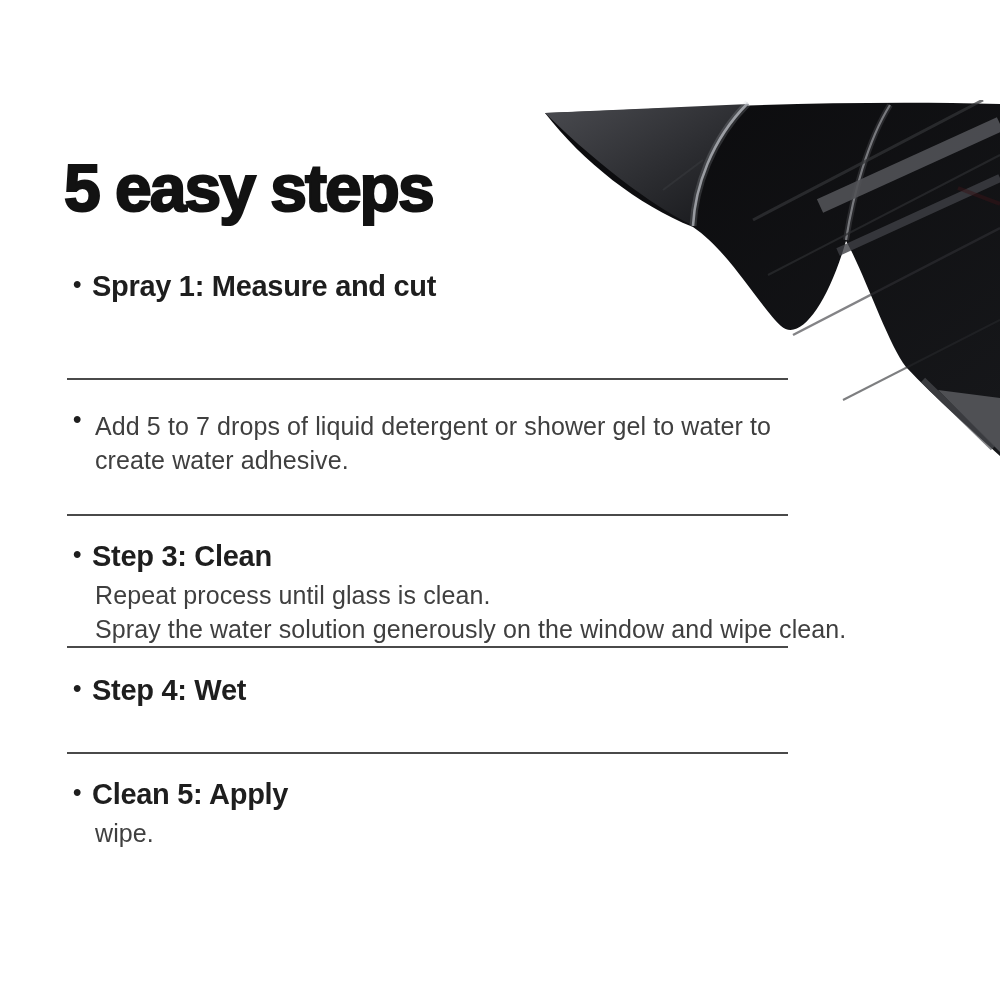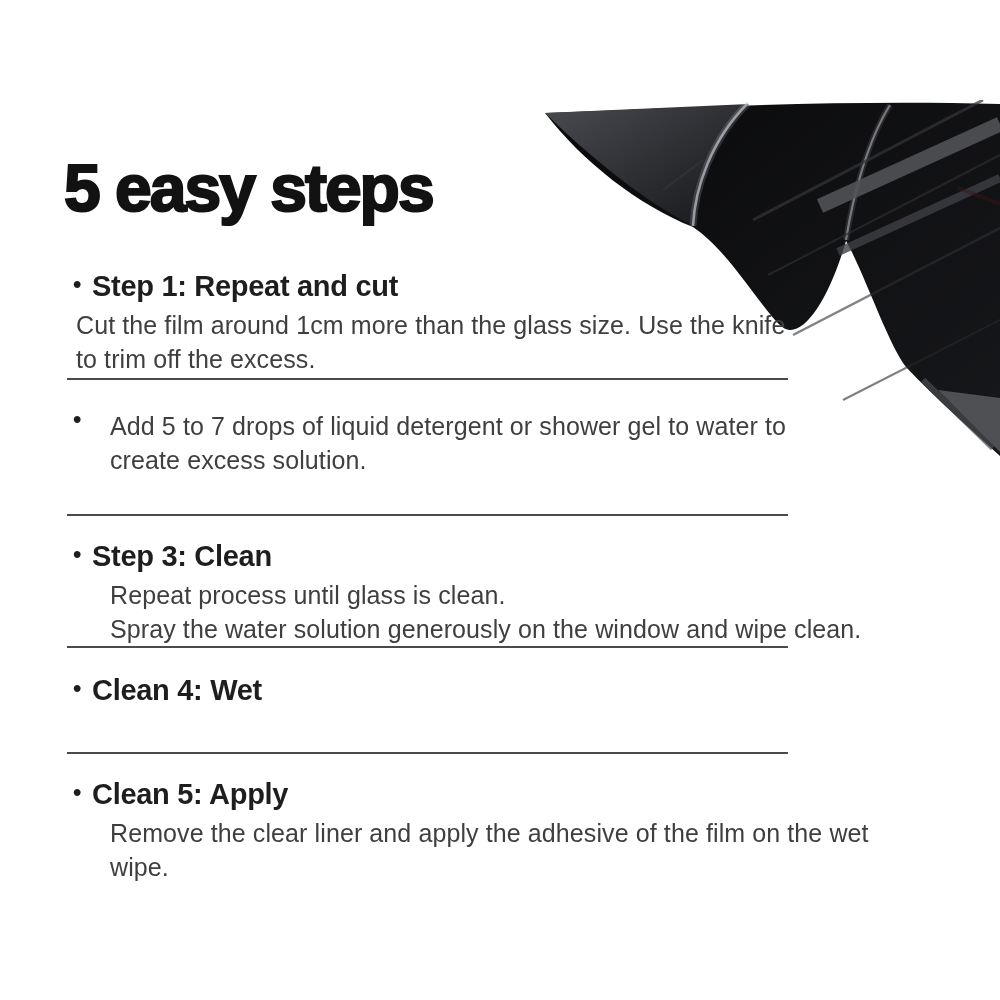--- a/index.html
+++ b/index.html
@@ -27,21 +27,21 @@
   .film-wrap svg{display:block;width:100%;height:100%;}
   .step{position:absolute;left:92px;}
   .step h2{
     position:relative;font-size:29px;line-height:34px;font-weight:bold;
     letter-spacing:-0.3px;color:var(--heading_text,#1e1e1e);white-space:nowrap;
   }
   .bullet{
     position:absolute;left:-19px;top:3px;font-size:24px;line-height:24px;
     color:var(--heading_text,#1e1e1e);
   }
-  .body{margin-top:6px;margin-left:18px;}
+  .body{margin-top:6px;margin-left:3px;}
   .step.first .body{margin-left:-16px;}
   .body-line{
     font-size:25px;line-height:33.5px;color:var(--body_text,#3f3f3f);
     letter-spacing:0.1px;white-space:nowrap;
   }
   .divider{
     position:absolute;left:67px;width:721px;height:2px;
     background:var(--divider,#4a4a4a);
   }
   .s1{top:269px;} .s2{top:404px;} .s3{top:539px;} .s4{top:673px;} .s5{top:777px;}
@@ -95,52 +95,47 @@
       <path fill="none" stroke="#381418" stroke-width="4" opacity="0.5" d="M415 88 L 457 104"></path>
 
       <path fill="#55565b" opacity="0.9" d="M395 290 L 457 352 L 457 298 Z"></path>
       <path fill="none" stroke="#4a4b50" stroke-width="6" opacity="0.7" d="M380 280 L 450 348"></path>
     </svg>
   </div>
 
   <h1 class="page-title">5 easy steps</h1>
 
   <section class="step first s1">
-    <h2><span class="bullet">•</span><span>Step 1: Repeat and cut</span></h2>
-    <div class="body">
-      <div class="body-line">Cut the film around 1cm more than the glass size. Use the knife</div>
-      <div class="body-line">to trim off the excess.</div>
-    </div>
+    <h2><span class="bullet">•</span><span>Spray 1: Measure and cut</span></h2>
   </section>
   <div class="divider d1"></div>
 
   <section class="step s2">
     <h2><span class="bullet">•</span></h2>
     <div class="body">
       <div class="body-line">Add 5 to 7 drops of liquid detergent or shower gel to water to</div>
-      <div class="body-line">create excess solution.</div>
+      <div class="body-line">create water adhesive.</div>
     </div>
   </section>
   <div class="divider d2"></div>
 
   <section class="step s3">
     <h2><span class="bullet">•</span><span>Step 3: Clean</span></h2>
     <div class="body">
       <div class="body-line">Repeat process until glass is clean.</div>
       <div class="body-line">Spray the water solution generously on the window and wipe clean.</div>
     </div>
   </section>
   <div class="divider d3"></div>
 
   <section class="step s4">
-    <h2><span class="bullet">•</span><span>Clean 4: Wet</span></h2>
+    <h2><span class="bullet">•</span><span>Step 4: Wet</span></h2>
   </section>
   <div class="divider d4"></div>
 
   <section class="step s5">
     <h2><span class="bullet">•</span><span>Clean 5: Apply</span></h2>
     <div class="body">
-      <div class="body-line">Remove the clear liner and apply the adhesive of the film on the wet</div>
       <div class="body-line">wipe.</div>
     </div>
   </section>
 
 </div>
 
 </body></html>

